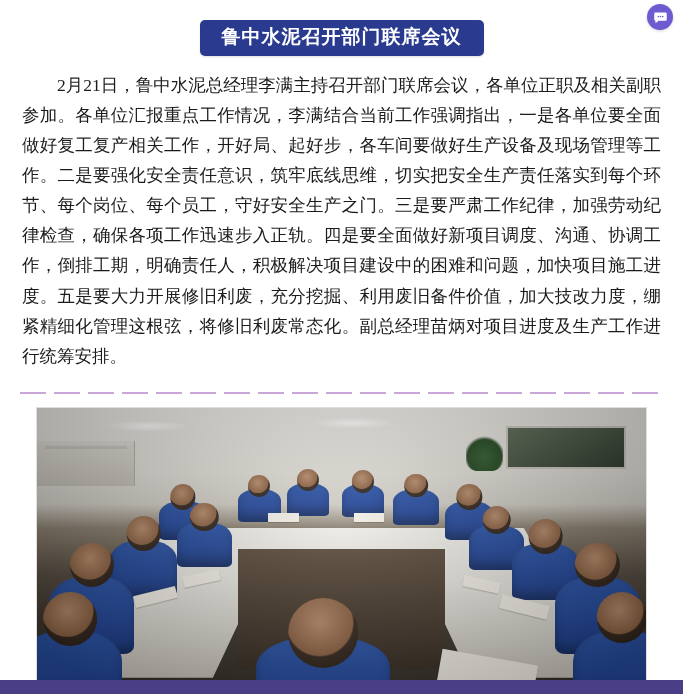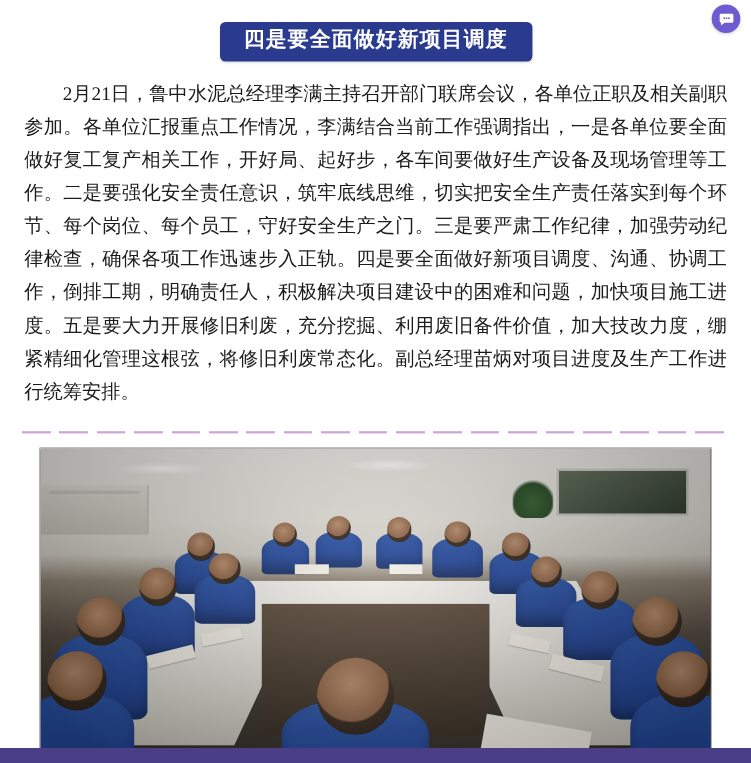--- a/index.html
+++ b/index.html
@@ -201,21 +201,21 @@
   <div class="bubble-btn">
     <svg width="15" height="15" viewBox="0 0 24 24" aria-hidden="true">
       <path d="M4 4h16a2 2 0 0 1 2 2v9a2 2 0 0 1-2 2H9l-5 4v-4H4a2 2 0 0 1-2-2V6a2 2 0 0 1 2-2z" fill="#ffffff"></path>
       <circle cx="8.5" cy="10.5" r="1.3" fill="#6f5bd1"></circle>
       <circle cx="12" cy="10.5" r="1.3" fill="#6f5bd1"></circle>
       <circle cx="15.5" cy="10.5" r="1.3" fill="#6f5bd1"></circle>
     </svg>
   </div>
 
   <div class="title-wrap">
-    <span class="title-banner">四是要全面做好新项目调度</span>
+    <span class="title-banner">鲁中水泥召开部门联席会议</span>
   </div>
 
   <div class="body-text">
     <p>2月21日，鲁中水泥总经理李满主持召开部门联席会议，各单位正职及相关副职参加。各单位汇报重点工作情况，李满结合当前工作强调指出，一是各单位要全面做好复工复产相关工作，开好局、起好步，各车间要做好生产设备及现场管理等工作。二是要强化安全责任意识，筑牢底线思维，切实把安全生产责任落实到每个环节、每个岗位、每个员工，守好安全生产之门。三是要严肃工作纪律，加强劳动纪律检查，确保各项工作迅速步入正轨。四是要全面做好新项目调度、沟通、协调工作，倒排工期，明确责任人，积极解决项目建设中的困难和问题，加快项目施工进度。五是要大力开展修旧利废，充分挖掘、利用废旧备件价值，加大技改力度，绷紧精细化管理这根弦，将修旧利废常态化。副总经理苗炳对项目进度及生产工作进行统筹安排。</p>
   </div>
 
   <div class="deco-band">
     <div class="deco-line"></div>
   </div>
 

